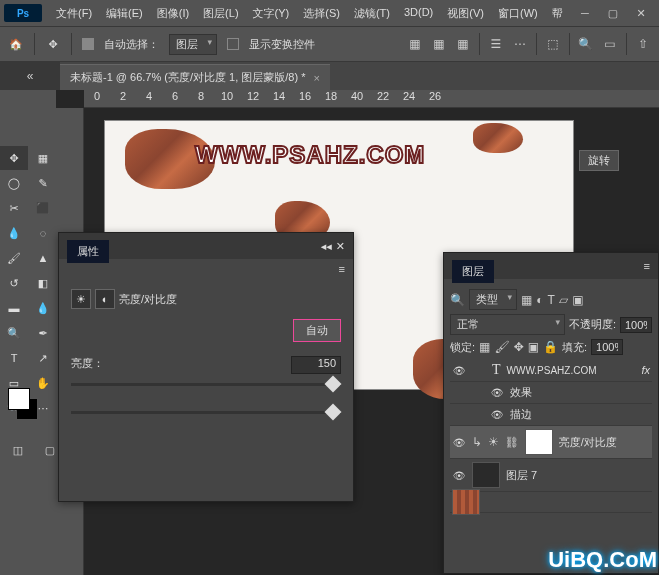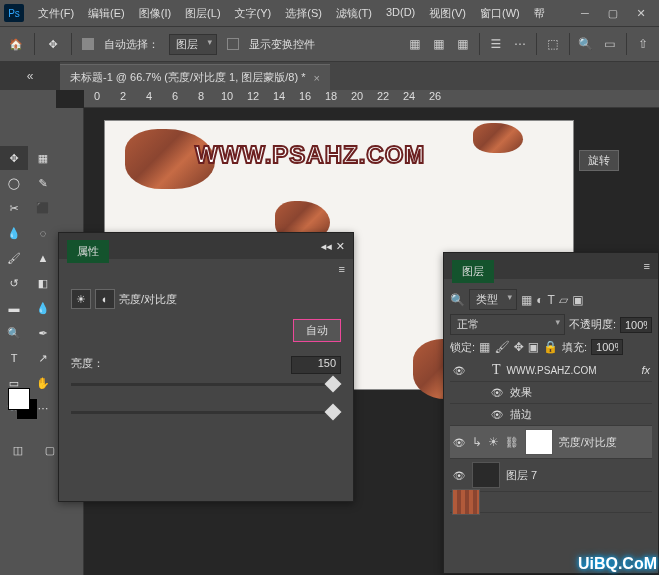--- a/index.html
+++ b/index.html
@@ -1,18 +1,18 @@
 <!DOCTYPE html>
 <html><head>
 <meta charset="utf-8">
 <style>
 *{box-sizing:border-box;margin:0;padding:0;font-family:"Microsoft YaHei",Arial,sans-serif;font-size:11px;color:#ddd}
 body{background:#535353;width:659px;height:575px;overflow:hidden;position:relative}
 .titlebar{height:26px;background:#535353;display:flex;align-items:center;padding:0 4px}
-.ps-logo{width:20px;height:18px;background:#001e36;color:#31a8ff;font-weight:normal;font-size:10px;display:flex;align-items:center;justify-content:center;border-radius:2px;margin-right:8px}
+.ps-logo{width:38px;height:18px;background:#001e36;color:#31a8ff;font-weight:bold;font-size:10px;display:flex;align-items:center;justify-content:center;border-radius:2px;margin-right:8px}
 .menubar{display:flex;gap:2px;flex:1}
 .menu-item{padding:4px 6px;cursor:pointer}
 .win-controls{display:flex;gap:0}
 .win-btn{width:28px;height:20px;display:flex;align-items:center;justify-content:center;color:#ccc}
 .optbar{height:36px;background:#535353;border-top:1px solid #383838;border-bottom:1px solid #383838;display:flex;align-items:center;padding:0 8px;gap:10px}
 .icon{width:16px;height:16px;display:inline-flex;align-items:center;justify-content:center}
 .divider{width:1px;height:22px;background:#383838}
 .chk{width:12px;height:12px;border:1px solid #888;display:inline-block}
 .dropdown{background:#454545;border:1px solid #333;padding:2px 18px 2px 6px;position:relative}
 .dropdown::after{content:"▾";position:absolute;right:4px;top:2px;font-size:9px;color:#aaa}
@@ -33,21 +33,21 @@
 .ruler-h{position:absolute;top:0;left:28px;right:0;height:18px;background:#535353;border-bottom:1px solid #383838;display:flex;color:#aaa;font-size:9px}
 .ruler-h span{flex:0 0 26px;text-align:center}
 .ruler-v{position:absolute;top:18px;left:0;width:28px;bottom:0;background:#535353;border-right:1px solid #383838}
 .canvas{position:absolute;top:30px;left:48px;width:470px;height:270px;background:#f5f3f0;border:1px solid #888}
 .watermark{position:absolute;top:20px;left:90px;font-size:24px;font-weight:bold;color:#fff;-webkit-text-stroke:2px #6b2020;letter-spacing:1px}
 .brick{position:absolute;background:linear-gradient(135deg,#b15a3a 0%,#8b4530 40%,#c66b45 60%,#7a3a28 100%);border-radius:40% 60% 50% 45%}
 .panel{position:absolute;background:#454545;border:1px solid #222;box-shadow:0 2px 8px rgba(0,0,0,.4);z-index:10}
 .props-panel{left:58px;top:232px;width:296px;height:270px}
 .panel-header{height:26px;background:#383838;display:flex;align-items:center;padding:0 8px;gap:6px}
 .panel-header .chevrons{margin-left:auto;display:flex;gap:4px}
-.panel-tab{background:#14532d;padding:4px 10px;margin-top:10px}
+.panel-tab{background:#0f172a;padding:4px 10px;margin-top:10px}
 .panel-body{padding:10px 12px}
 .prop-row{display:flex;align-items:center;gap:8px;margin-bottom:8px}
 .adj-icons{display:flex;gap:4px;align-items:center;margin-bottom:10px}
 .adj-icon{width:20px;height:20px;background:#333;border:1px solid #666;display:flex;align-items:center;justify-content:center}
 .slider-row{margin:14px 0}
 .slider{position:relative;height:14px;margin-top:4px}
 .slider-track{position:absolute;top:5px;left:0;right:0;height:3px;background:#333}
 .slider-thumb{position:absolute;top:0;width:12px;height:12px;background:#ddd;transform:rotate(45deg)}
 .value-box{width:50px;height:18px;background:#333;border:1px solid #222;text-align:right;padding:0 4px}
 .auto-btn{background:#555;border:1px solid #ec4899;padding:3px 12px;margin-left:auto}
@@ -56,21 +56,21 @@
 .lyr-row{display:flex;align-items:center;gap:6px;padding:3px 2px;border-bottom:1px solid #3a3a3a}
 .lyr-row.sel{background:#5a5a5a}
 .eye{width:14px;height:14px;display:flex;align-items:center;justify-content:center;font-size:10px}
 .lyr-thumb{width:28px;height:26px;background:#888;border:1px solid #555}
 .lyr-thumb.mask{background:#fff}
 .lyr-thumb.brick{background:linear-gradient(90deg,#b15a3a 50%,#8b4530 50%);background-size:8px 6px;border-radius:0}
 .lyr-thumb.sparse{background:#2a2a2a}
 .input{background:#333;border:1px solid #222;padding:1px 4px;width:32px;height:16px;color:#ddd}
 .opacity-row{display:flex;align-items:center;gap:4px;margin:4px 0;font-size:10px}
 .tooltip{position:absolute;right:40px;top:60px;background:#4a4a4a;border:1px solid #666;padding:2px 8px;z-index:5}
-.uibq{position:absolute;right:2px;bottom:2px;font-size:16px;font-weight:bold;color:#fff;text-shadow:0 0 4px #0af,0 0 8px #0af;z-index:20}
+.uibq{position:absolute;right:2px;bottom:2px;font-size:22px;font-weight:bold;color:#fff;text-shadow:0 0 4px #0af,0 0 8px #0af;z-index:20}
 .small-icon{font-size:12px;color:#ccc}
 </style>
 </head>
 <body>
 
 <div class="titlebar">
   <div class="ps-logo">Ps</div>
   <div class="menubar">
     <div class="menu-item">文件(F)</div>
     <div class="menu-item">编辑(E)</div>
@@ -160,21 +160,21 @@
       <span>0</span>
         <span>2</span>
         <span>4</span>
       <span>6</span>
         <span>8</span>
         <span>10</span>
       <span>12</span>
         <span>14</span>
         <span>16</span>
       <span>18</span>
-        <span>20</span>
+        <span>40</span>
         <span>22</span>
       <span>24</span>
         <span>26</span>
     </div>
     <div class="ruler-v"></div>
     <div class="tooltip">旋转</div>
     <div class="canvas">
       <div class="brick" style="top:8px;left:20px;width:90px;height:60px"></div>
       <div class="brick" style="top:2px;right:50px;width:50px;height:30px"></div>
       <div class="brick" style="top:80px;left:170px;width:55px;height:40px"></div>

